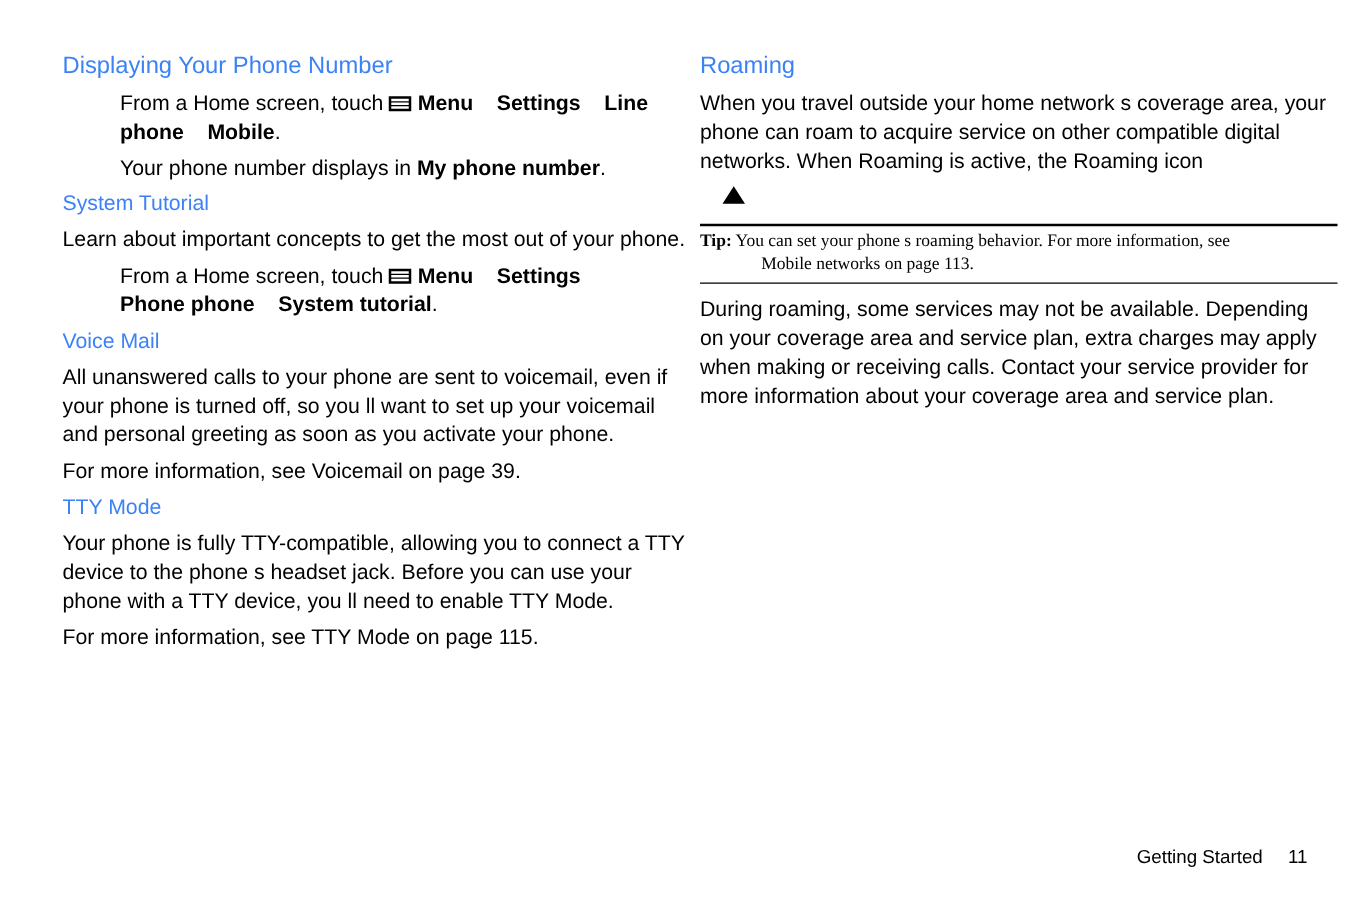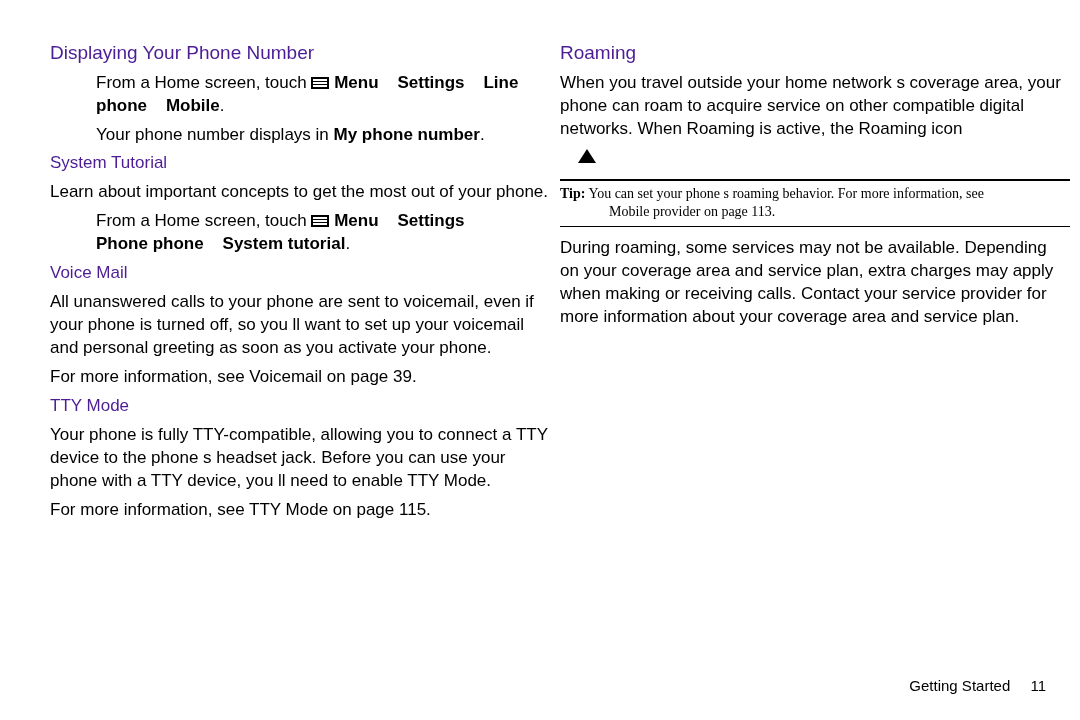--- a/index.html
+++ b/index.html
@@ -21,21 +21,21 @@
   }
   .col {
     width: 500px;
     line-height: 1.35;
   }
   .col-r {
     width: 510px;
     line-height: 1.35;
   }
   h2.blue {
-    color: #4c1d95;
+    color: #3b82f6;
     font-weight: 400;
     font-size: 19px;
     margin: 4px 0 6px 0;
   }
   h2.blue.small {
     font-size: 17px;
   }
   p {
     margin: 0 0 6px 0;
   }
@@ -139,21 +139,21 @@
     <h2 class="blue">Roaming</h2>
     <p>When you travel outside your home network s coverage area, your phone can roam to acquire service on other compatible digital networks. When Roaming is active, the Roaming icon</p>
     <p style="padding-left:18px">
       <span class="tri-up"></span>
     </p>
 
     <hr class="rule-thick">
     <p class="tip">
       <span class="b">Tip:</span>
       <span>You can set your phone s roaming behavior. For more information, see</span><br>
-      &nbsp;&nbsp;&nbsp;&nbsp;&nbsp;&nbsp;<span>Mobile provider</span><span> on page 113.</span>
+      &nbsp;&nbsp;&nbsp;&nbsp;&nbsp;&nbsp;<span>Mobile networks</span><span> on page 113.</span>
     </p>
     <hr class="rule-thin">
 
     <p>
       <span>During roaming, some services may not be available. Depending on your coverage area and service plan, extra charges may apply when making or receiving calls. </span><span>Contact</span><span> your service provider for more information about your coverage area and service plan.</span>
     </p>
   </div>
 </div>
 
 <div class="footer">

